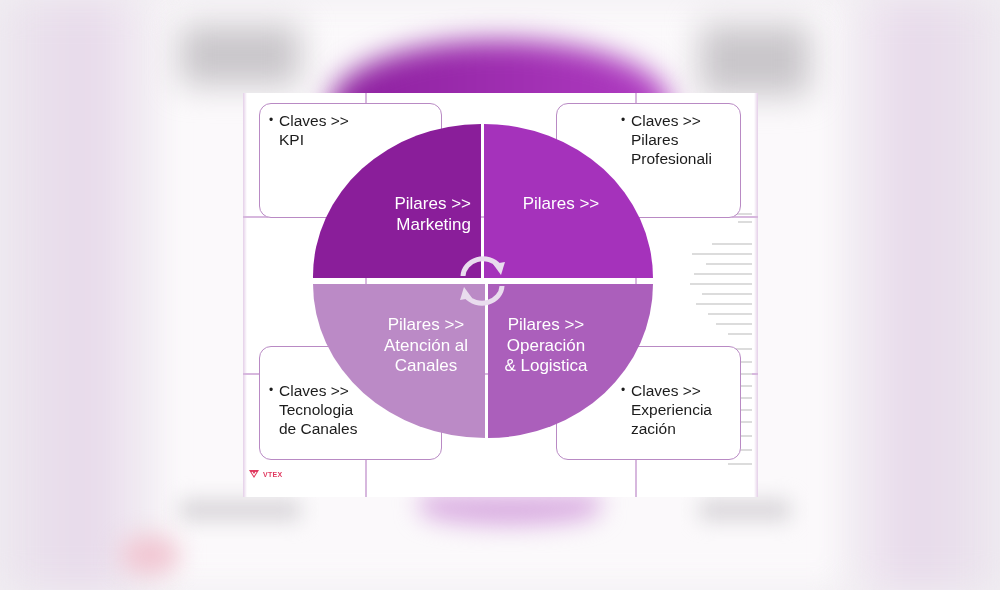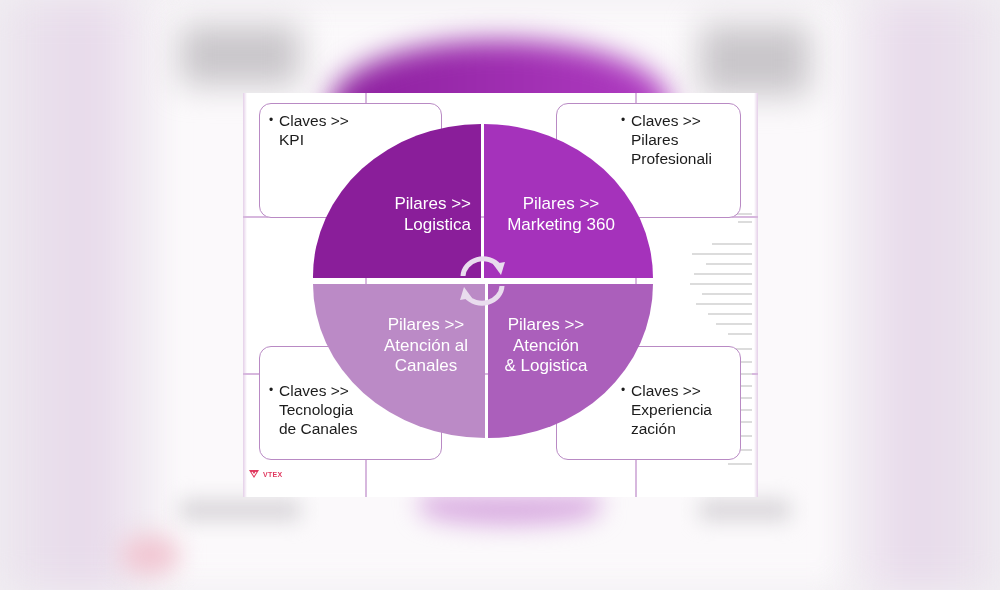--- a/index.html
+++ b/index.html
@@ -148,40 +148,39 @@
       <span class="clave-line">Claves &gt;&gt;</span>
       <span class="clave-line">Experiencia</span>
       <span class="clave-line">zación</span>
     </div>
   </div>
 
   <div class="circle">
     <div class="quad quad-tl">
       <div class="pilar-text" style="right:10px; top:70px; text-align:right;">
         <div>Pilares &gt;&gt;</div>
-        <div>Logistica</div>
+        <div>Marketing</div>
       </div>
     </div>
     <div class="quad quad-tr">
       <div class="pilar-text" style="left:12px; top:70px; width:130px;">
         <div>Pilares &gt;&gt;</div>
-        <div>Marketing 360</div>
       </div>
     </div>
     <div class="quad quad-bl">
       <div class="pilar-text" style="left:58px; top:31px; width:110px;">
         <div>Pilares &gt;&gt;</div>
         <div>Atención al</div>
         <div>Canales</div>
       </div>
     </div>
     <div class="quad quad-br">
       <div class="pilar-text" style="left:8px; top:31px; width:100px;">
         <div>Pilares &gt;&gt;</div>
-        <div>Atención</div>
+        <div>Operación</div>
         <div>&amp; Logistica</div>
       </div>
     </div>
 
     <svg class="arrow" style="left:145px; top:128px;" width="50" height="28" viewBox="0 0 50 28">
       <path d="M5 24 A20 18 0 0 1 41 14" fill="none" stroke="#e9dcee" stroke-width="5" stroke-linecap="butt"></path>
       <polygon points="35,12 47,10 43,23" fill="#e9dcee"></polygon>
     </svg>
     <svg class="arrow" style="left:143px; top:158px;" width="52" height="28" viewBox="0 0 52 28">
       <path d="M46 4 A20 18 0 0 1 10 14" fill="none" stroke="#e9dcee" stroke-width="5" stroke-linecap="butt"></path>

